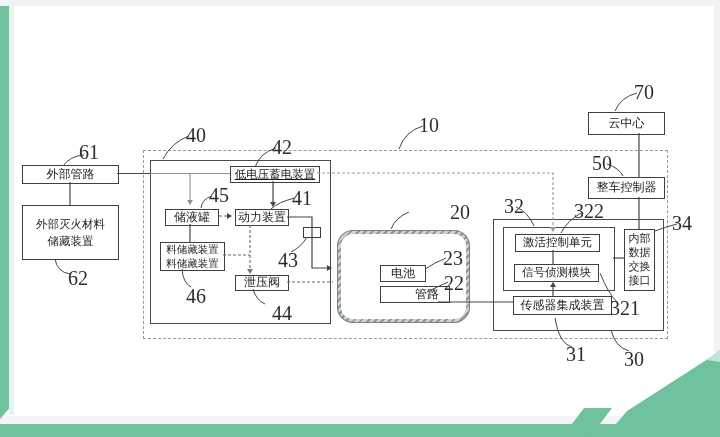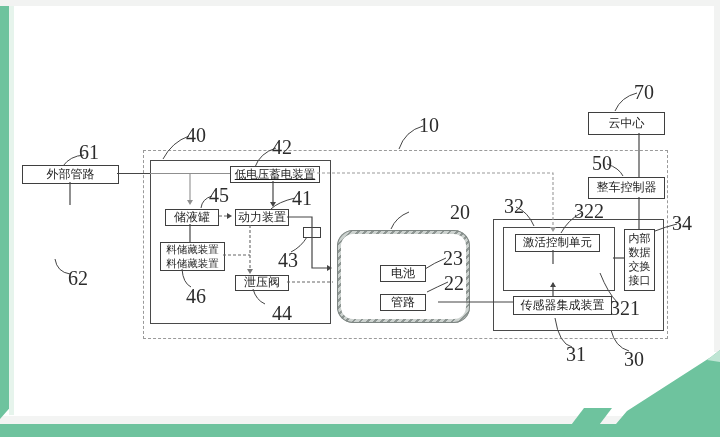--- a/index.html
+++ b/index.html
@@ -48,20 +48,26 @@
   <div class="ctn" style="left:493px;top:219px;width:169px;height:110px;"></div>
   <div class="ctn" style="left:503px;top:227px;width:110px;height:62px;"></div>
 
   <div class="pack-outer" style="left:337px;top:230px;width:133px;height:93px;">
     <div class="pack-inner"></div>
   </div>
 
   <div class="bx" style="left:22px;top:165px;width:95px;height:17px;">
     <span>外部管路</span>
   </div>
+  <div class="bx twoline" style="left:22px;top:205px;width:95px;height:53px;font-size:11.5px;line-height:1.45;">
+    <div>
+      <span>外部灭火材料</span>
+      <span>储藏装置</span>
+    </div>
+  </div>
 
   <div class="bx" style="left:230px;top:166px;width:88px;height:15px;font-size:11.5px;text-decoration:underline;">
     <span>低电压蓄电装置</span>
   </div>
   <div class="bx" style="left:165px;top:209px;width:52px;height:15px;">
     <span>储液罐</span>
   </div>
   <div class="bx" style="left:235px;top:209px;width:52px;height:15px;">
     <span>动力装置</span>
   </div>
@@ -72,26 +78,29 @@
     </div>
   </div>
   <div class="bx" style="left:235px;top:275px;width:52px;height:14px;">
     <span>泄压阀</span>
   </div>
   <div class="bx" style="left:303px;top:227px;width:16px;height:9px;"></div>
 
   <div class="bx" style="left:380px;top:265px;width:44px;height:15px;">
     <span>电池</span>
   </div>
-  <div class="bx" style="left:380px;top:294px;width:44px;height:15px;">
+  <div class="bx" style="left:380px;top:286px;width:44px;height:15px;padding-left:24px;">
     <span>管路</span>
   </div>
 
   <div class="bx" style="left:515px;top:234px;width:83px;height:16px;font-size:11.5px;">
     <span>激活控制单元</span>
+  </div>
+  <div class="bx" style="left:514px;top:264px;width:83px;height:16px;font-size:11.5px;">
+    <span>信号侦测模块</span>
   </div>
   <div class="bx" style="left:513px;top:296px;width:97px;height:17px;">
     <span>传感器集成装置</span>
   </div>
   <div class="bx twoline" style="left:624px;top:229px;width:29px;height:60px;font-size:11px;line-height:14px;">
     <div>
       <span>内部</span>
       <span>数据</span>
       <span>交换</span>
       <span>接口</span>

